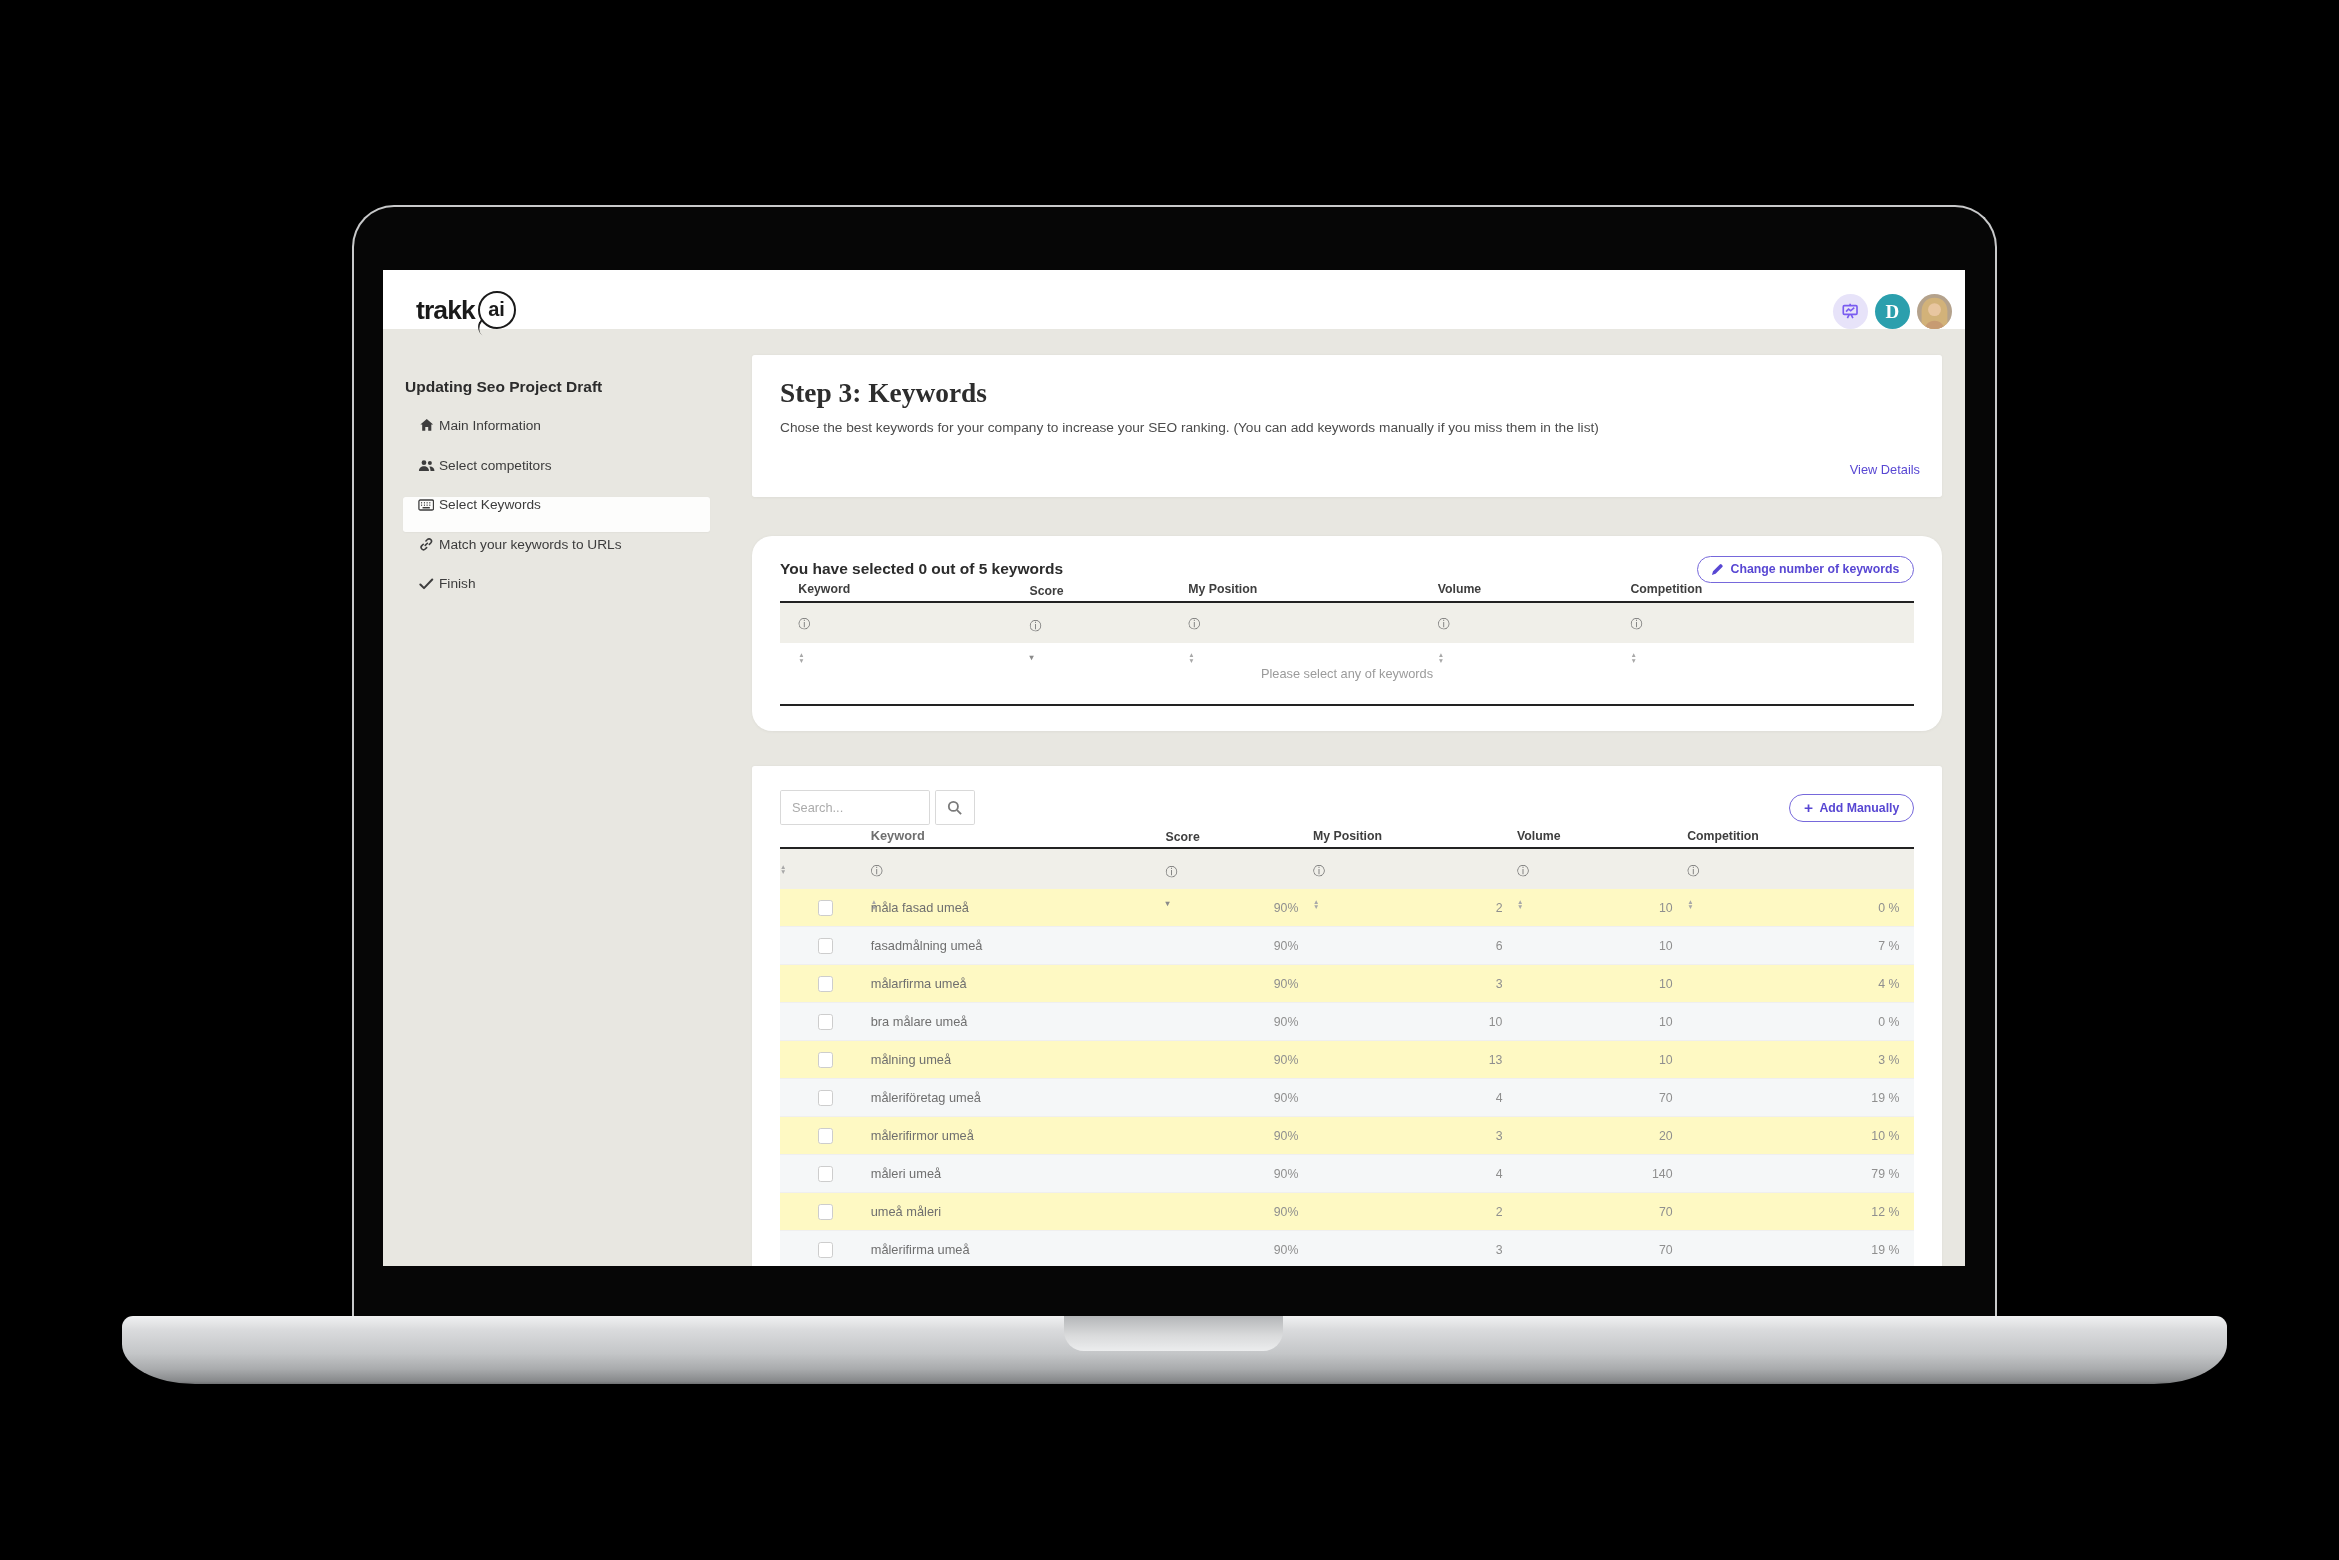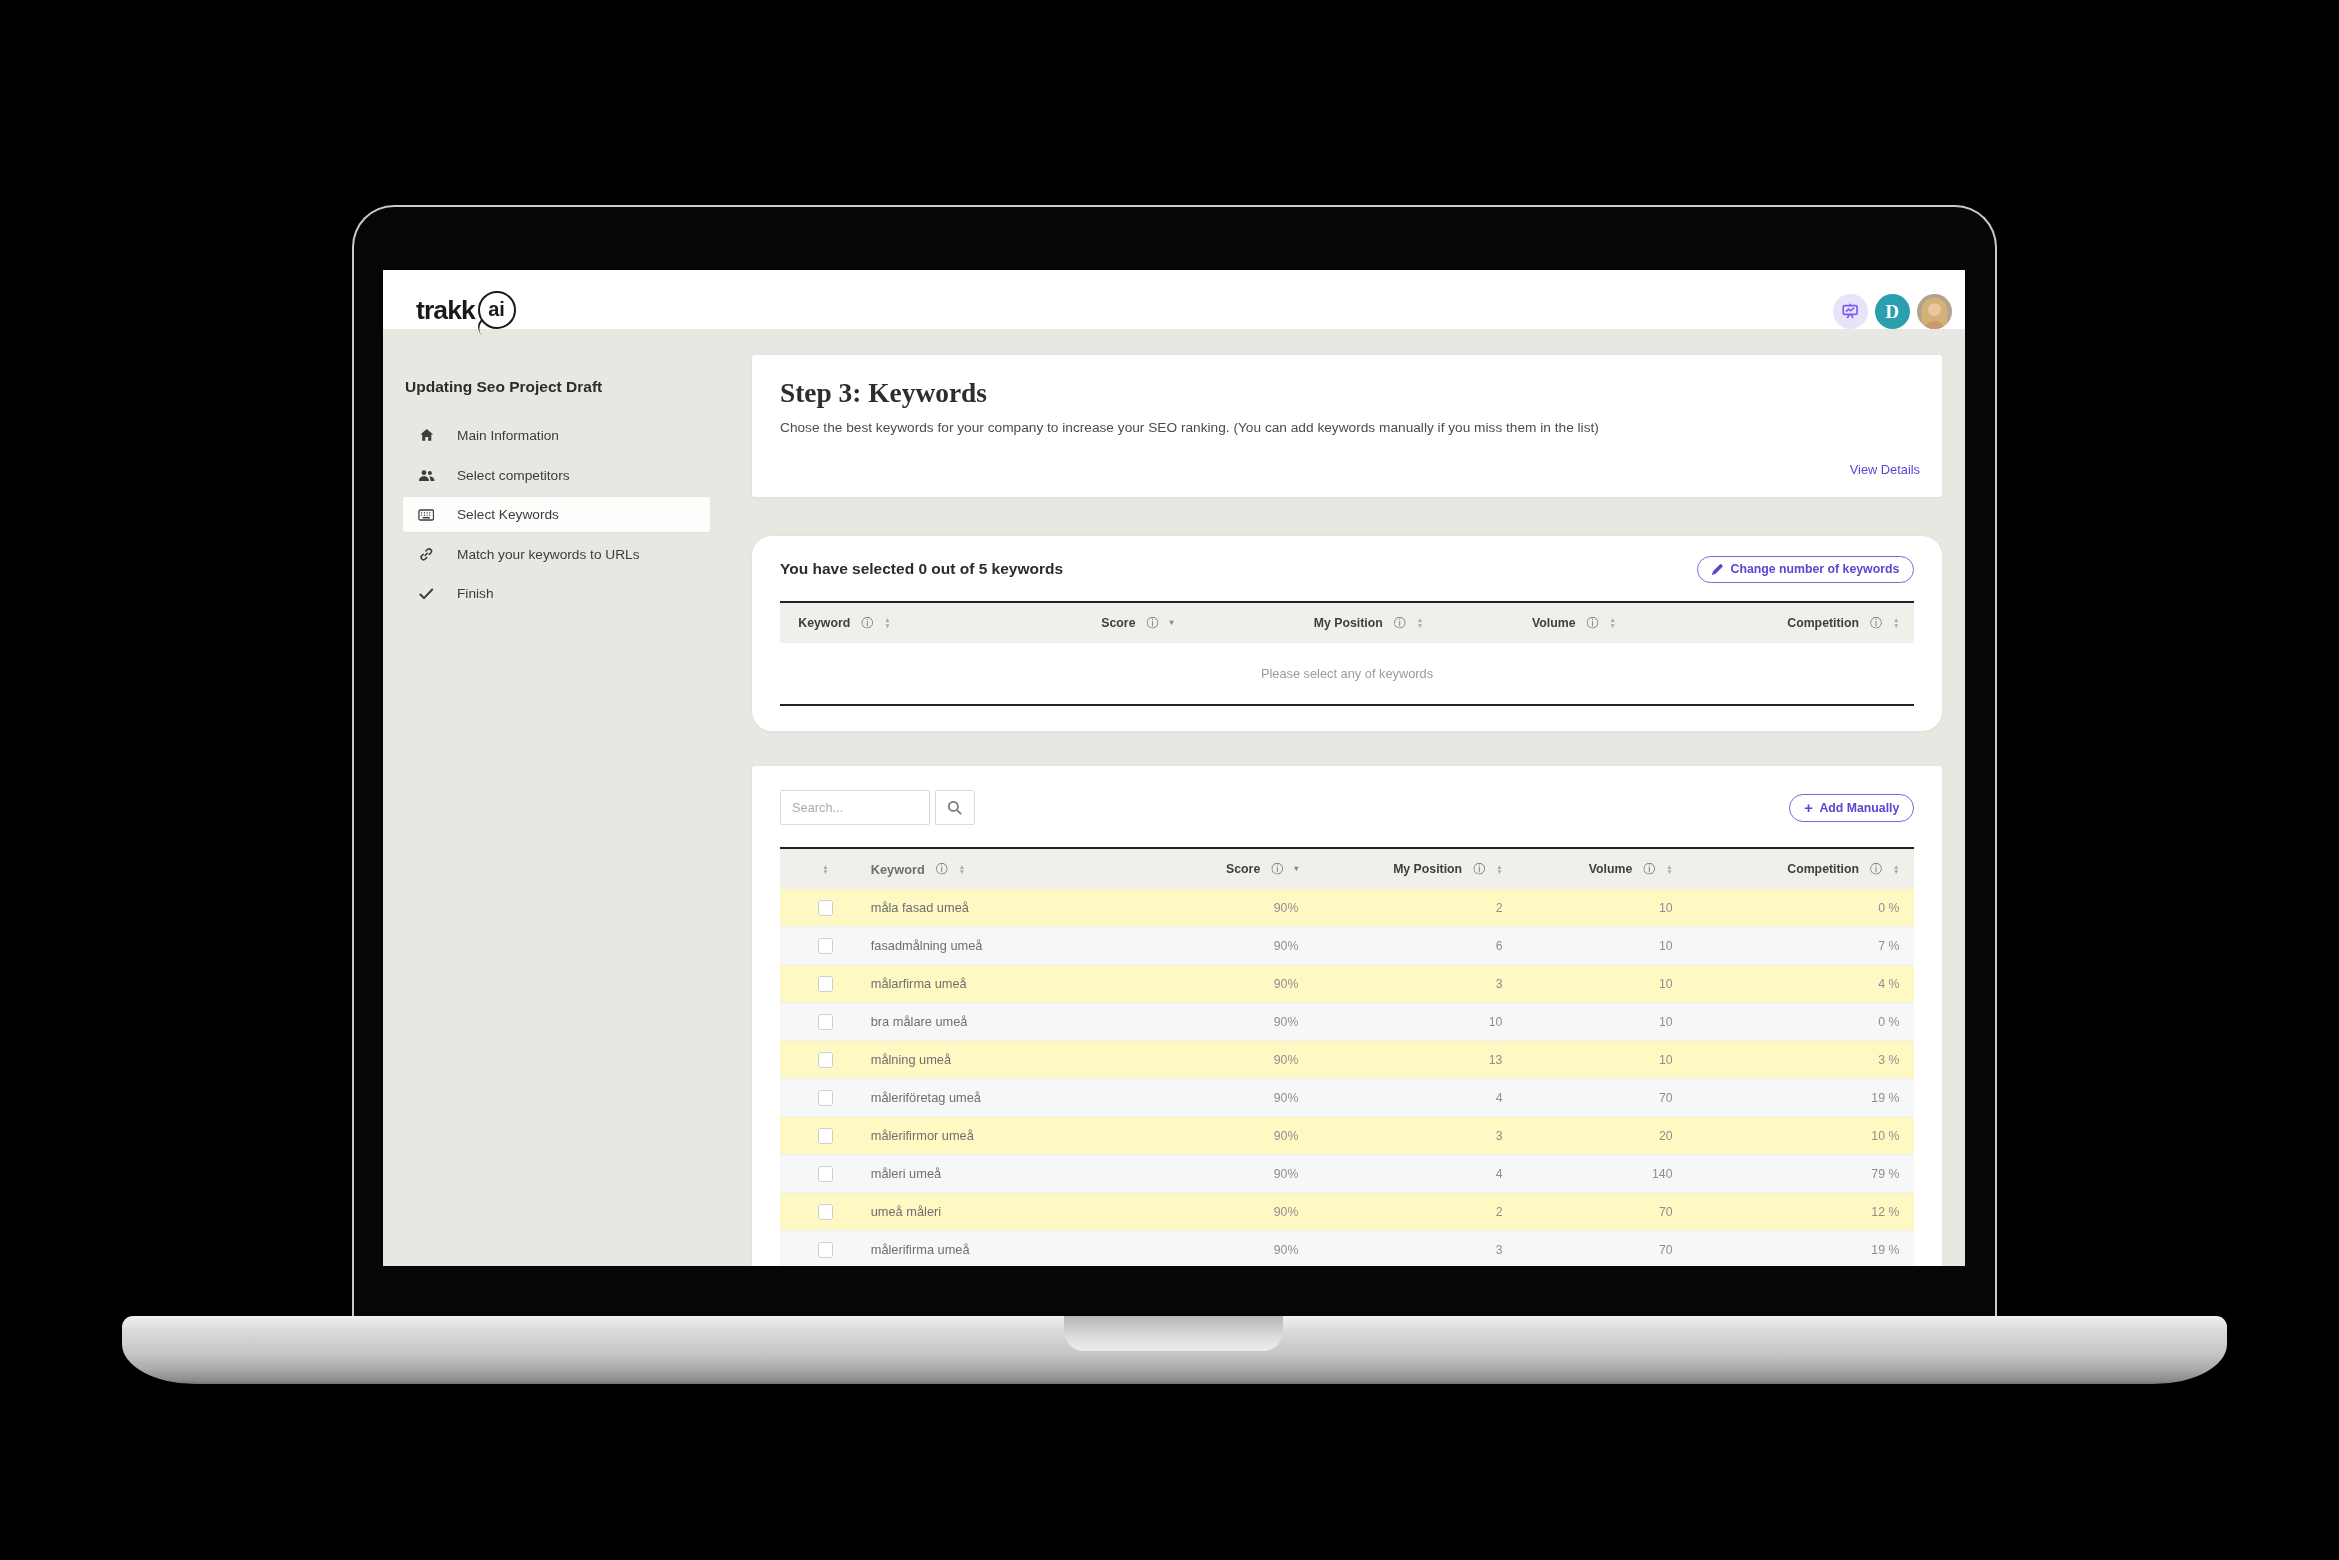--- a/index.html
+++ b/index.html
@@ -41,21 +41,21 @@
     border-left:2.7px solid #1a1a1a;border-radius:0 0 0 11px;transform:rotate(38deg);}
   .badges{margin-left:auto;display:flex;align-items:center;gap:7.3px;}
   .badge{width:35px;height:35px;border-radius:50%;display:flex;align-items:center;justify-content:center;cursor:pointer;}
   .badge.analytics{background:#e7e3f9;}
   .badge.dletter{background:var(--teal);color:#fff;font-family:"Liberation Serif",serif;font-weight:700;font-size:19px;}
 
   
   .app-body{display:flex;height:937px;}
   .sidebar{width:347px;flex:none;padding-top:49px;}
   .sb-title{font-size:15.5px;font-weight:700;color:#2c2c2c;margin:0 0 22px 22px;}
-  .sb-item{display:flex;align-items:center;gap:22px;height:35px;margin:4.6px 20px;
+  .sb-item{display:flex;align-items:flex-start;gap:4px;height:35px;margin:4.6px 20px;
     padding-left:14.6px;border-radius:2.7px;font-size:13.7px;font-weight:500;color:var(--label);cursor:pointer;}
   .sb-item.active{background:#fdfdfc;box-shadow:0 0.9px 1.8px rgba(0,0,0,.03);}
   .sb-ico{width:17.4px;height:15.5px;flex:none;display:flex;align-items:center;justify-content:center;}
 
   .main{flex:1;padding:25.6px 23px 0 22px;}
   .card{background:#fff;border-radius:2.7px;box-shadow:0 0.9px 2.7px rgba(80,80,70,.06);}
 
   
   .card-step{height:142px;position:relative;padding:23px 28px;}
   .step-title{font-family:"Liberation Serif","DejaVu Serif",serif;font-size:27.4px;font-weight:700;color:#2d2d2d;}
@@ -67,21 +67,21 @@
     border-radius:16.4px;padding:5.5px 13.7px;font-size:12.3px;font-weight:700;background:#fff;cursor:pointer;white-space:nowrap;}
   .pill .plus{font-size:15.5px;font-weight:700;line-height:1;}
 
   
   .card-selected{margin-top:39px;padding:20px 28px 25.6px;border-radius:20px;}
   .sel-head{display:flex;align-items:center;justify-content:space-between;}
   .sel-title{font-size:15.5px;font-weight:700;color:#2c2c2c;}
   .tbl{margin-top:18.3px;border-top:2.7px solid var(--dark-border);border-bottom:2.7px solid var(--dark-border);}
   .t-head{display:flex;align-items:center;background:var(--hdrbg);height:40px;
     font-size:12.3px;font-weight:700;color:#3e3e3e;}
-  .hcell{display:flex;align-items:center;gap:11px;}
+  .hcell{display:flex;align-items:flex-start;gap:22px;flex-direction:column;}
   .hnum{justify-content:flex-end;padding-right:14.6px;}
   .info{font-size:12px;color:#6d6d6d;font-weight:400;line-height:1;}
   .sort{display:inline-flex;flex-direction:column;font-size:6.4px;line-height:5.5px;color:#a8a8a8;}
   .sort-down{font-size:8.2px;color:#8a8a8a;line-height:1;}
   .t1-empty{height:61px;display:flex;align-items:center;justify-content:center;
     background:#fff;color:#9b9b9b;font-size:12.8px;}
   .c1-kw{width:22%;padding-left:18.3px;}
   .c1-score{width:14%;}
   .c1-pos{width:22%;}
   .c1-vol{width:17%;}

